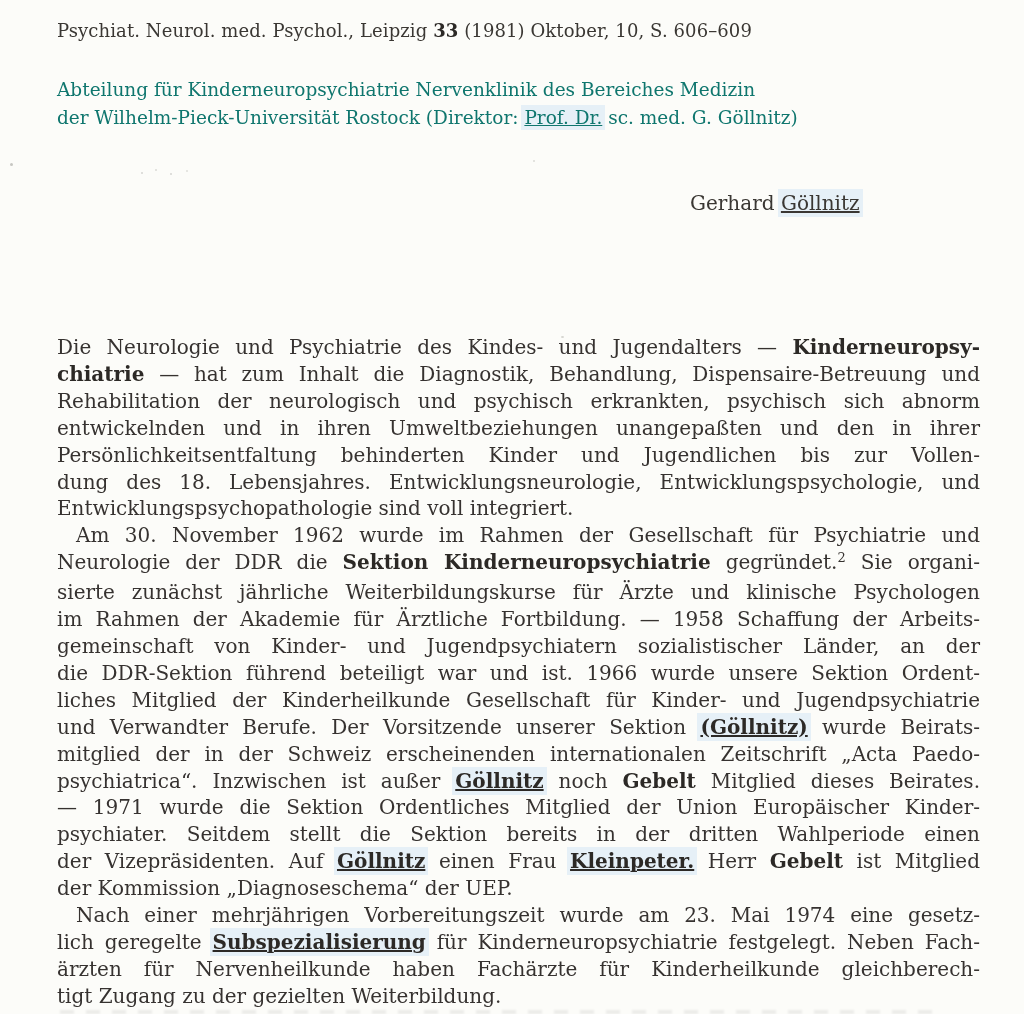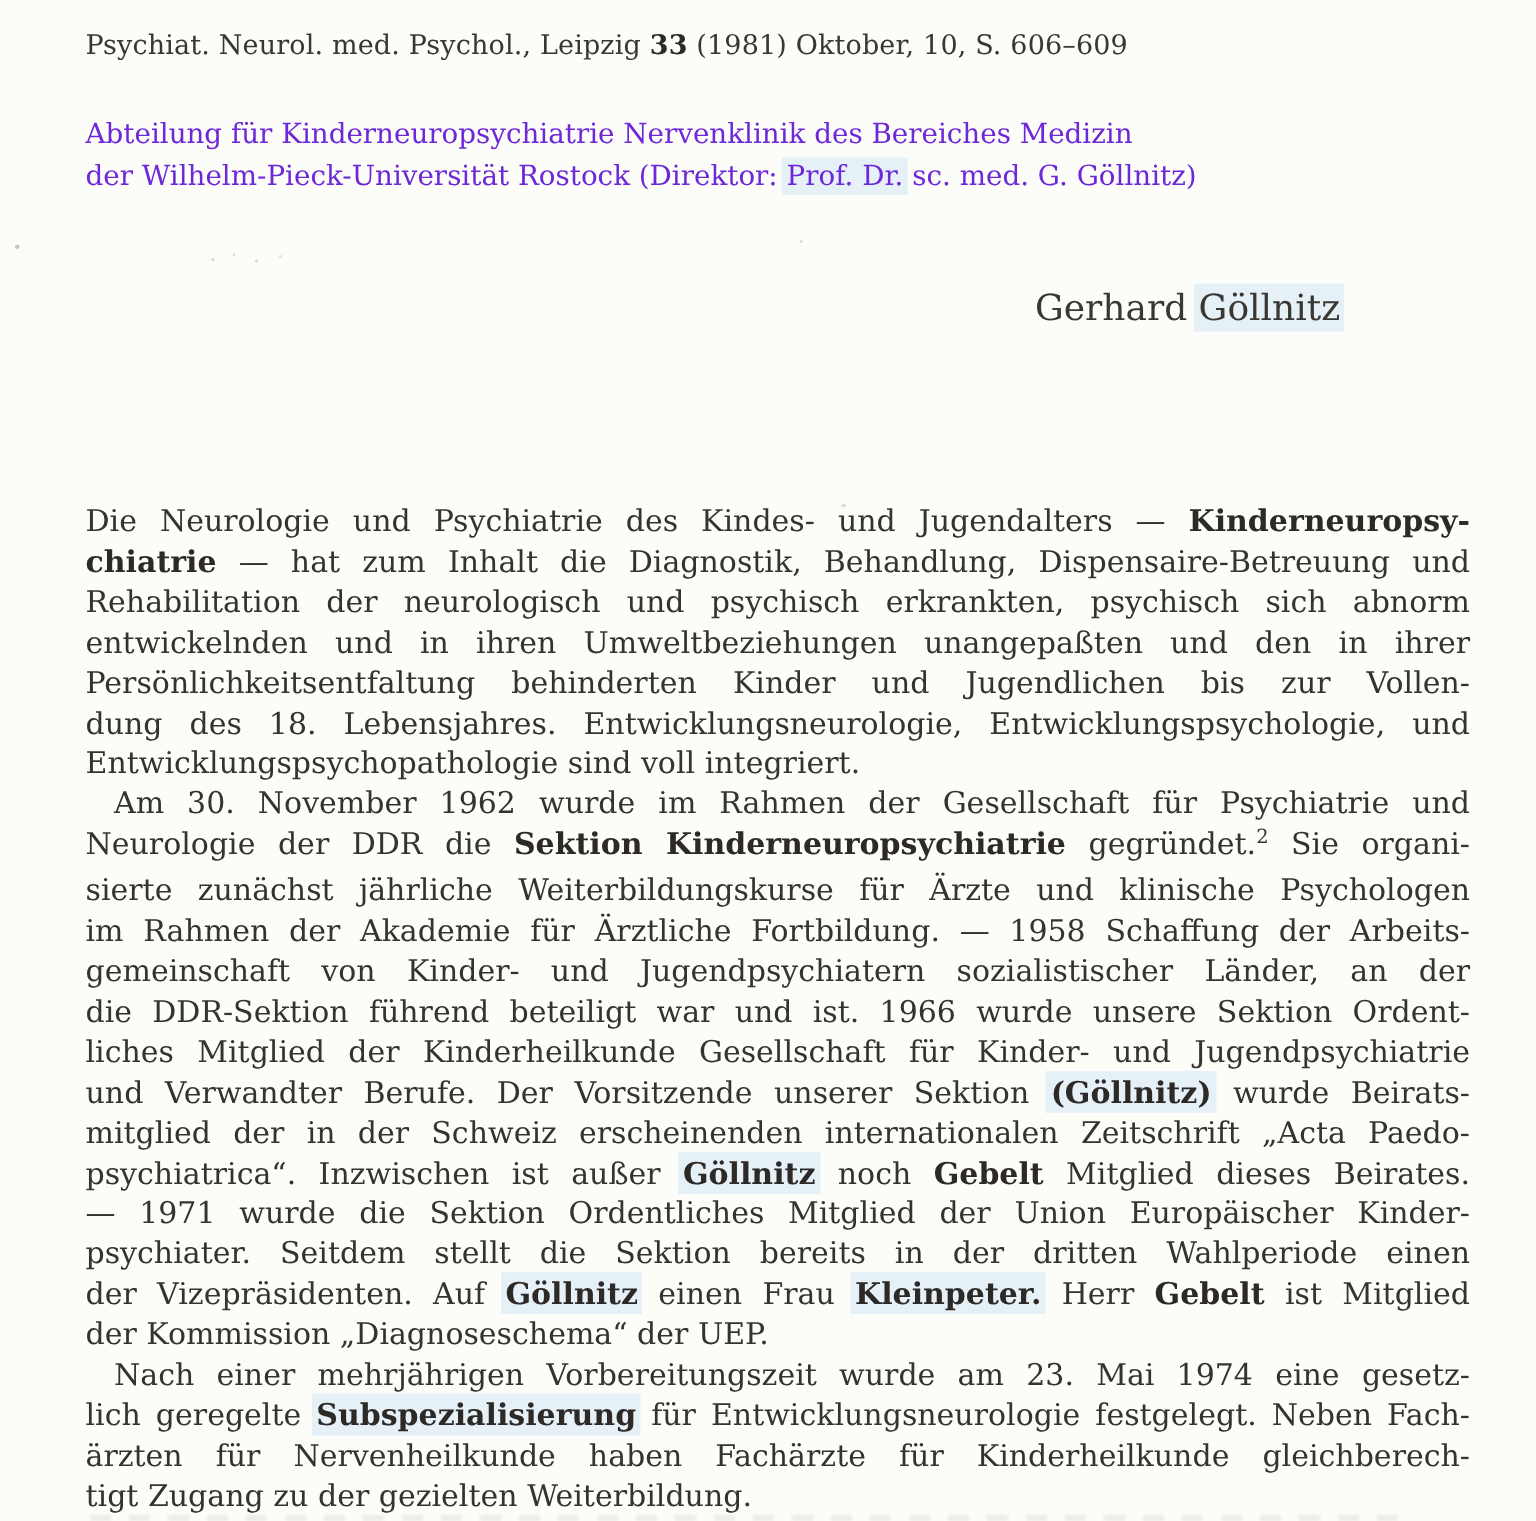--- a/index.html
+++ b/index.html
@@ -11,48 +11,48 @@
     font-family:"DejaVu Serif","Liberation Serif",serif;
     color:#363230;
   }
   .journal{
     position:absolute;left:57px;top:20px;
     font-size:18px;letter-spacing:.1px;color:#3a3733;
     white-space:nowrap;
   }
   .affil{
     position:absolute;left:57px;top:76px;
-    font-size:18.5px;line-height:27.5px;color:#6d28d9;
+    font-size:18.5px;line-height:27.5px;color:#0f766e;
     white-space:nowrap;
   }
   .title{
     position:absolute;left:56px;top:183px;
     font-family:"DejaVu Sans","Liberation Sans",sans-serif;
     font-weight:bold;font-size:28px;line-height:39px;
     letter-spacing:-.6px;color:#252320;
   }
   .title .sup{
     font-family:"DejaVu Serif","Liberation Serif",serif;
     font-weight:400;font-size:16px;letter-spacing:0;
     position:relative;top:-11px;left:2px;color:#3a3733;
   }
   .author{
     position:absolute;left:690px;top:191px;
-    font-size:24px;color:#3a3733;white-space:nowrap;
+    font-size:20px;color:#3a3733;white-space:nowrap;
   }
   .bodytext{
     position:absolute;left:57px;top:334px;width:923px;
     font-size:20px;line-height:26.9px;
   }
   .line{min-height:26.9px;}
   .jl{text-align:justify;text-align-last:justify;}
   .ll{text-align:center;text-align-last:left;}
   .ind{text-indent:19px;}
   .b{font-weight:bold;color:#2c2926;}
-  .hl{background:#e6f0f7;padding:2px 3px;margin:-2px -3px;}
+  .hl{background:#e6f0f7;padding:2px 3px;margin:-2px -3px;text-decoration:underline;}
   .sup{font-size:13px;position:relative;top:-7px;}
   .speck{position:absolute;background:#9a9a96;border-radius:50%;}
   .cutline{
     position:absolute;left:60px;top:1010px;width:880px;height:4px;
     background:repeating-linear-gradient(90deg,#777 0 14px,transparent 14px 26px);
     opacity:.12;filter:blur(1px);
   }
 </style>
 </head>
 <body>
@@ -94,21 +94,21 @@
         <div class="line jl"><span>und Verwandter Berufe. Der Vorsitzende unserer Sektion </span><span class="b hl">(Göllnitz)</span><span> wurde Beirats-</span></div>
         <div class="line jl"><span>mitglied der in der Schweiz erscheinenden internationalen Zeitschrift „Acta Paedo-</span></div>
         <div class="line jl"><span>psychiatrica“. Inzwischen ist außer </span><span class="b hl">Göllnitz</span><span> noch </span><span class="b">Gebelt</span><span> Mitglied dieses Beirates.</span></div>
         <div class="line jl"><span>— 1971 wurde die Sektion Ordentliches Mitglied der Union Europäischer Kinder-</span></div>
         <div class="line jl"><span>psychiater. Seitdem stellt die Sektion bereits in der dritten Wahlperiode einen</span></div>
         <div class="line jl"><span>der Vizepräsidenten. Auf </span><span class="b hl">Göllnitz</span><span> einen Frau </span><span class="b hl">Kleinpeter.</span><span> Herr </span><span class="b">Gebelt</span><span> ist Mitglied</span></div>
         <div class="line ll"><span>der Kommission „Diagnoseschema“ der UEP.</span></div>
       </div>
       <div>
         <div class="line jl ind"><span>Nach einer mehrjährigen Vorbereitungszeit wurde am 23. Mai 1974 eine gesetz-</span></div>
-        <div class="line jl"><span>lich geregelte </span><span class="b hl">Subspezialisierung</span><span> für Entwicklungsneurologie festgelegt. Neben Fach-</span></div>
+        <div class="line jl"><span>lich geregelte </span><span class="b hl">Subspezialisierung</span><span> für Kinderneuropsychiatrie festgelegt. Neben Fach-</span></div>
         <div class="line jl"><span>ärzten für Nervenheilkunde haben Fachärzte für Kinderheilkunde gleichberech-</span></div>
         <div class="line ll"><span>tigt Zugang zu der gezielten Weiterbildung.</span></div>
       </div>
     </div>
 
   <div class="speck" style="left:10px;top:163px;width:3px;height:3px;opacity:.55"></div>
   <div class="speck" style="left:141px;top:172px;width:2px;height:2px;opacity:.4"></div>
   <div class="speck" style="left:155px;top:169px;width:2px;height:2px;opacity:.35"></div>
   <div class="speck" style="left:170px;top:173px;width:2px;height:2px;opacity:.4"></div>
   <div class="speck" style="left:186px;top:170px;width:2px;height:2px;opacity:.3"></div>

